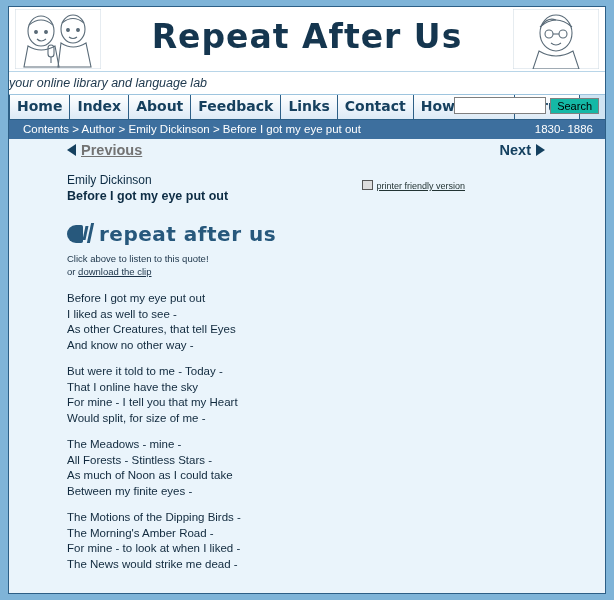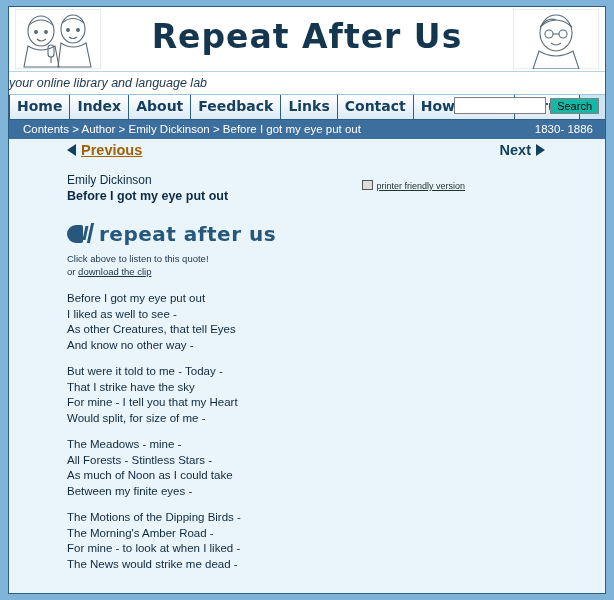--- a/index.html
+++ b/index.html
@@ -136,21 +136,21 @@
     position: relative;
     height: 28px;
     background: #eaf4fb;
   }
   .prev {
     position: absolute;
     left: 58px;
     top: 3px;
     font-size: 14.5px;
     font-weight: bold;
-    color: #a16207;
+    color: #737373;
     text-decoration: underline;
     cursor: pointer;
   }
   .next {
     position: absolute;
     right: 60px;
     top: 3px;
     font-size: 14.5px;
     font-weight: bold;
     color: #14405f;
@@ -362,21 +362,21 @@
 
       <div class="poem">
         <div class="stanza">
           <div>Before I got my eye put out</div>
           <div>I liked as well to see -</div>
           <div>As other Creatures, that tell Eyes</div>
           <div>And know no other way -</div>
         </div>
         <div class="stanza">
           <div>But were it told to me - Today -</div>
-          <div>That I strike have the sky</div>
+          <div>That I online have the sky</div>
           <div>For mine - I tell you that my Heart</div>
           <div>Would split, for size of me -</div>
         </div>
         <div class="stanza">
           <div>The Meadows - mine -</div>
           <div>All Forests - Stintless Stars -</div>
           <div>As much of Noon as I could take</div>
           <div>Between my finite eyes -</div>
         </div>
         <div class="stanza">

